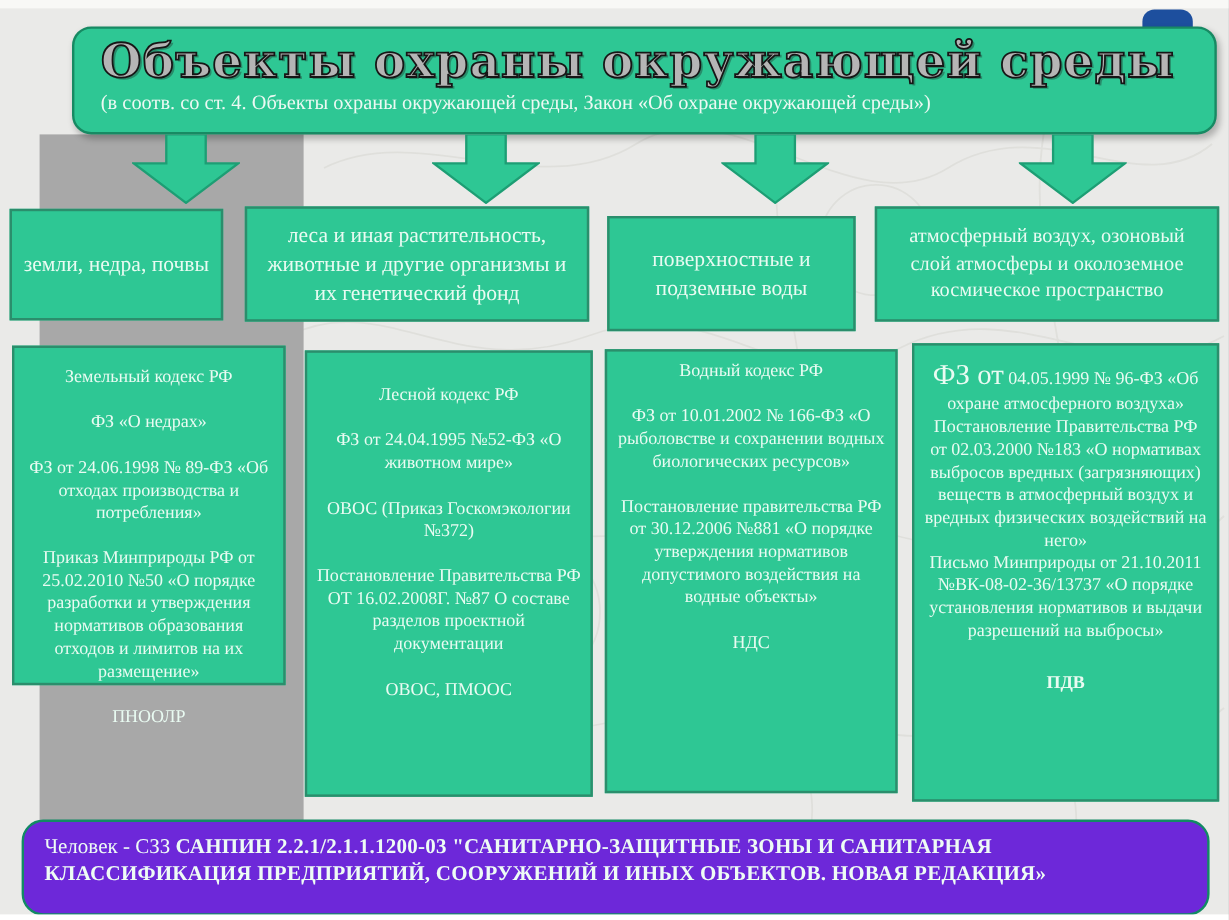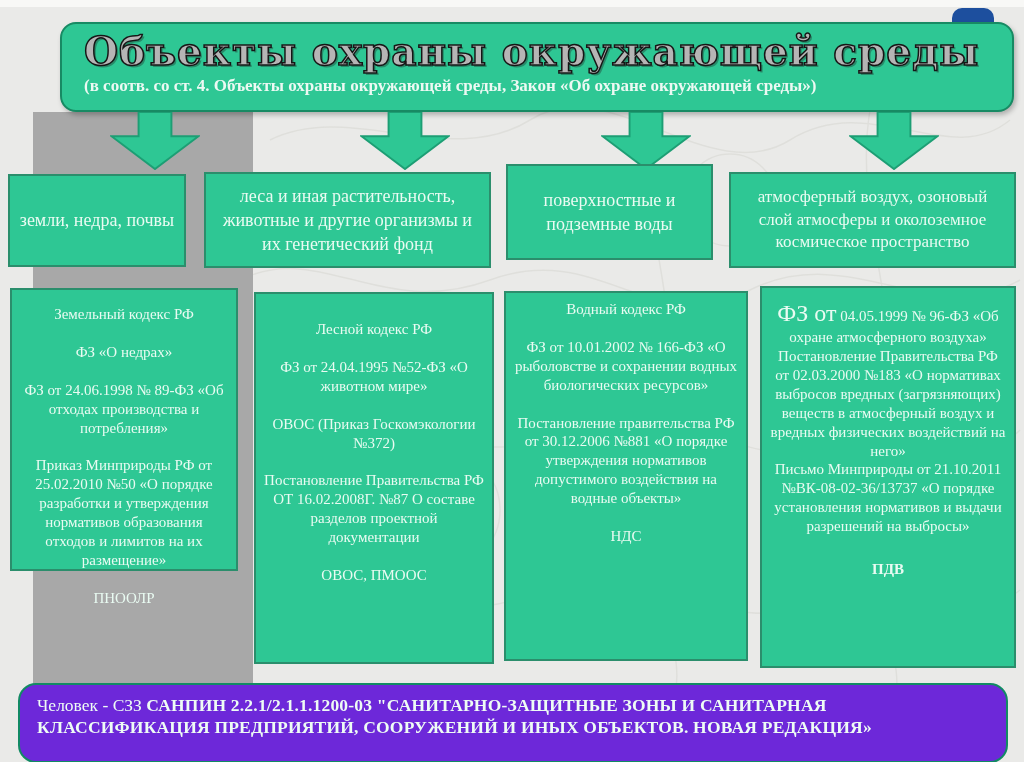--- a/index.html
+++ b/index.html
@@ -9,21 +9,21 @@
   .bottom-strip{position:absolute;left:0;top:762px;width:1024px;height:5px;background:#ffffff;}
   .map{position:absolute;left:230px;top:80px;width:794px;height:640px;opacity:.55;}
   .gray-band{position:absolute;left:33px;top:112px;width:220px;height:576px;background:#a8a8a8;}
   .blue-accent{position:absolute;left:952px;top:8px;width:42px;height:38px;background:#1d4f9e;border-radius:10px;}
   .header{position:absolute;left:28px;top:22px;width:954px;height:90px;background:#2ec794;
           border:2px solid #178a63;border-radius:16px;box-sizing:border-box;
           box-shadow:2px 3px 5px rgba(0,0,0,.25);padding:6px 0 0 22px;margin-left:32px;}
   .title{font-family:"DejaVu Serif",serif;font-size:39px;font-weight:bold;letter-spacing:1px;
          color:#b5b5b5;-webkit-text-stroke:1.5px #161616;text-shadow:2px 2px 0 rgba(30,30,30,.35);
          line-height:1.1;white-space:nowrap;}
-  .subtitle{font-size:17px;color:#ecf9f3;margin-top:3px;font-weight:bold;}
+  .subtitle{font-size:17px;color:#ecf9f3;margin-top:3px;}
   .arrow{position:absolute;width:90px;height:58px;}
   .gbox{position:absolute;background:#2ec794;border:2px solid #2b8e6c;box-sizing:border-box;
         color:#e9fbf2;text-align:center;}
   .cat{display:flex;align-items:center;justify-content:center;font-size:18px;line-height:1.35;
        padding:4px 8px;}
   .detail{font-size:15px;line-height:1.26;padding:15px 8px 8px;}
   .detail p{margin:0 0 19px;}
   .detail p:last-child{margin-bottom:0;}
   .detail.tight p{margin:0;}
   .detail.tight p.abbr{margin-top:24px;font-weight:bold;}
@@ -72,21 +72,21 @@
   <svg class="arrow" style="left:849px;top:112px" viewBox="0 0 90 60">
       <polygon points="28,0 62,0 62,25 90,25 45,59 0,25 28,25" fill="#2ec794" stroke="#1d9e74" stroke-width="2"></polygon>
     </svg>
 
   <div class="gbox cat" style="left:8px;top:174px;width:178px;height:93px">
     <span>земли, недра, почвы</span>
   </div>
   <div class="gbox cat" style="left:204px;top:172px;width:287px;height:96px">
     <span>леса и иная растительность, животные и другие организмы и их генетический фонд</span>
   </div>
-  <div class="gbox cat" style="left:506px;top:164px;width:207px;height:96px">
+  <div class="gbox cat" style="left:506px;top:180px;width:207px;height:96px">
     <span>поверхностные и подземные воды</span>
   </div>
   <div class="gbox cat" style="left:729px;top:172px;width:287px;height:96px;font-size:17px">
     <span>атмосферный воздух, озоновый слой атмосферы и околоземное космическое пространство</span>
   </div>
 
   <div class="gbox detail" style="left:10px;top:288px;width:228px;height:283px">
     <p>Земельный кодекс РФ</p>
     <p>ФЗ «О недрах»</p>
     <p>ФЗ от 24.06.1998 № 89-ФЗ «Об отходах производства и потребления»</p>

